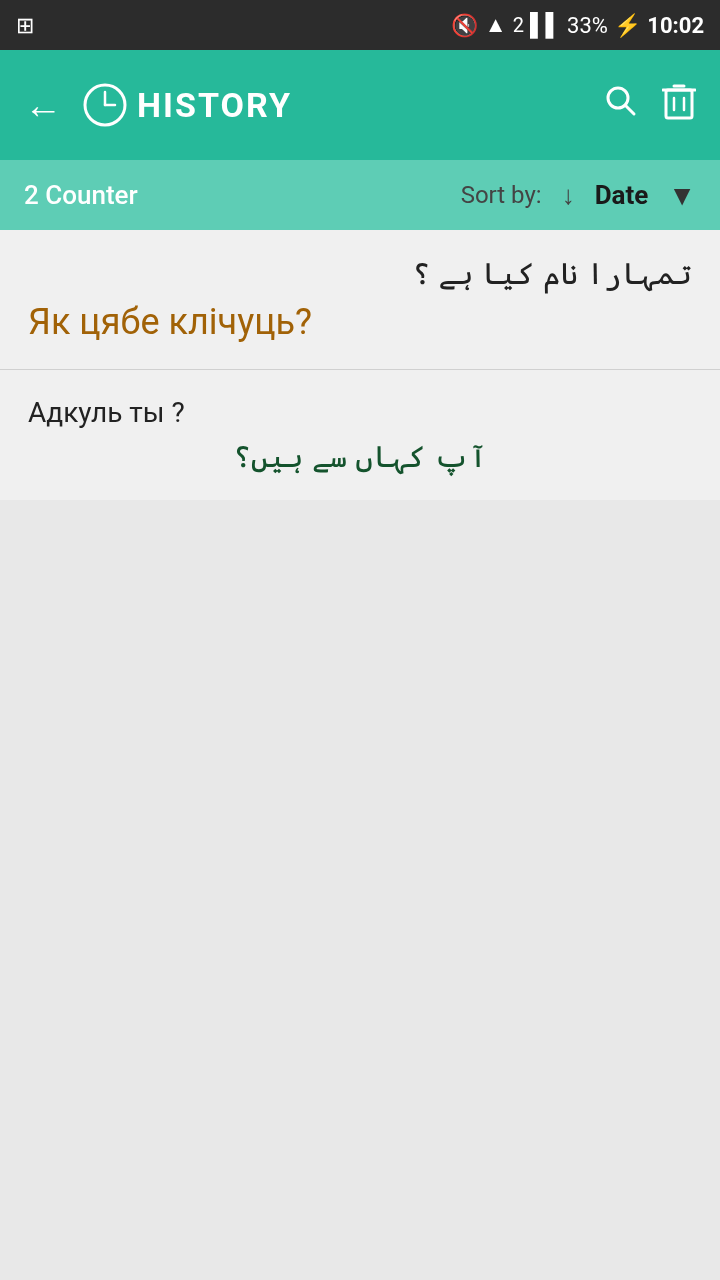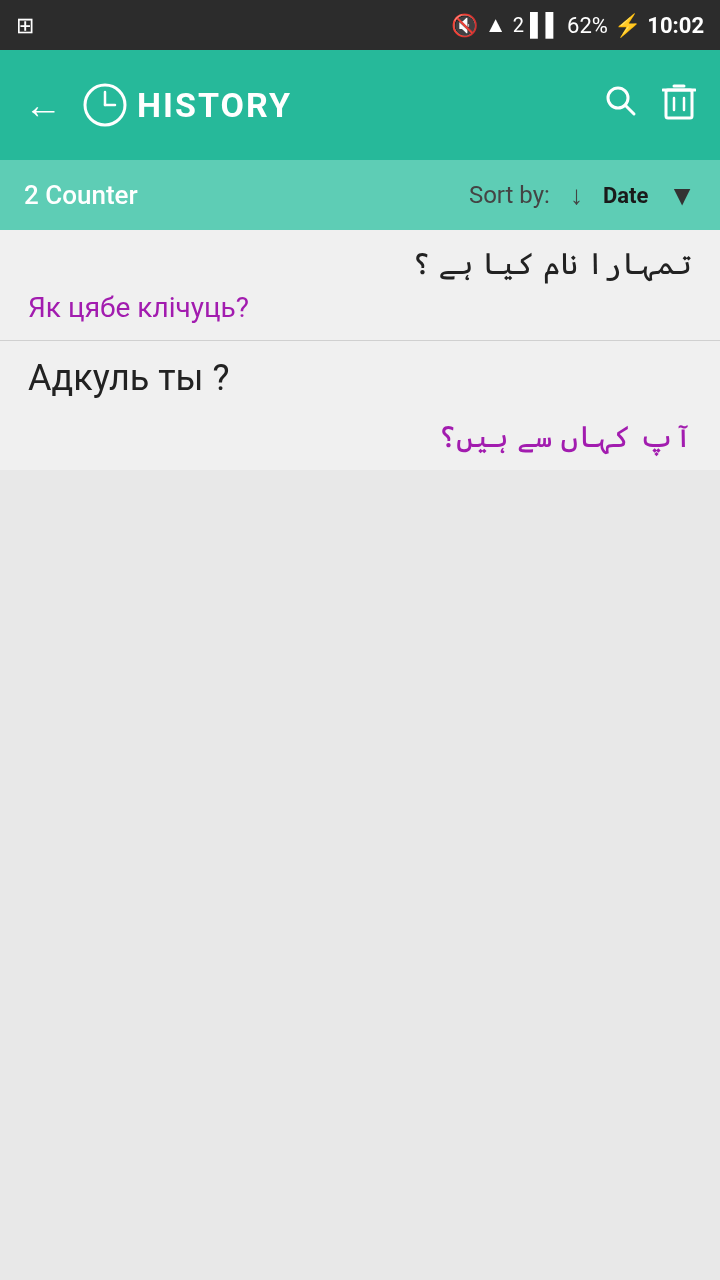--- a/index.html
+++ b/index.html
@@ -77,80 +77,80 @@
     }
     .sort-controls {
       display: flex;
       align-items: center;
       gap: 20px;
       color: #333;
       font-size: 24px;
     }
     .sort-by-label { color: #444; }
     .sort-arrow { color: #444; font-size: 26px; }
-    .sort-date { color: #1a1a1a; font-weight: bold; font-size: 22px; }
+    .sort-date { color: #1a1a1a; font-weight: bold; font-size: 26px; }
     .sort-dropdown { color: #333; font-size: 28px; }
 
     
     .content {
       background: #e8e8e8;
       padding: 0;
     }
 
     
     .history-item {
       background: #f0f0f0;
-      padding: 16px 28px;
+      padding: 26px 28px;
       border-bottom: 1px solid #d0d0d0;
     }
     .history-item:last-child { border-bottom: none; }
 
     .urdu-text {
       text-align: right;
       font-size: 30px;
       color: #222;
       margin-bottom: 10px;
       direction: rtl;
       font-family: Arial, sans-serif;
     }
     .translated-text {
-      color: #a21caf;
-      font-size: 28px;
+      color: #a16207;
+      font-size: 36px;
       margin-top: 8px;
     }
 
     .urdu-text-right {
-      text-align: right;
+      text-align: center;
       font-size: 30px;
-      color: #a21caf;
+      color: #14532d;
       direction: rtl;
       font-family: Arial, sans-serif;
     }
     .cyrillic-text {
       color: #222;
-      font-size: 36px;
-      margin-bottom: 20px;
+      font-size: 28px;
+      margin-bottom: 10px;
     }
 
     
     .clock-svg { width: 46px; height: 46px; }
   </style>
 </head>
 <body>
 
 <div class="status-bar">
   <div class="status-left">
     <span>⊞</span>
   </div>
   <div class="status-right">
     <span>🔇</span>
     <span>▲</span>
     <span style="font-size:20px;">2</span>
     <span>▌▌</span>
-    <span>62%</span>
+    <span>33%</span>
     <span>⚡</span>
     <span style="font-weight:bold;text-align:center;">10:02</span>
   </div>
 </div>
 
 <div class="app-bar">
   <span class="app-bar-back">←</span>
   <div class="app-bar-center">
 
     <svg class="clock-svg" viewBox="0 0 46 46" fill="none" xmlns="http://www.w3.org/2000/svg">

